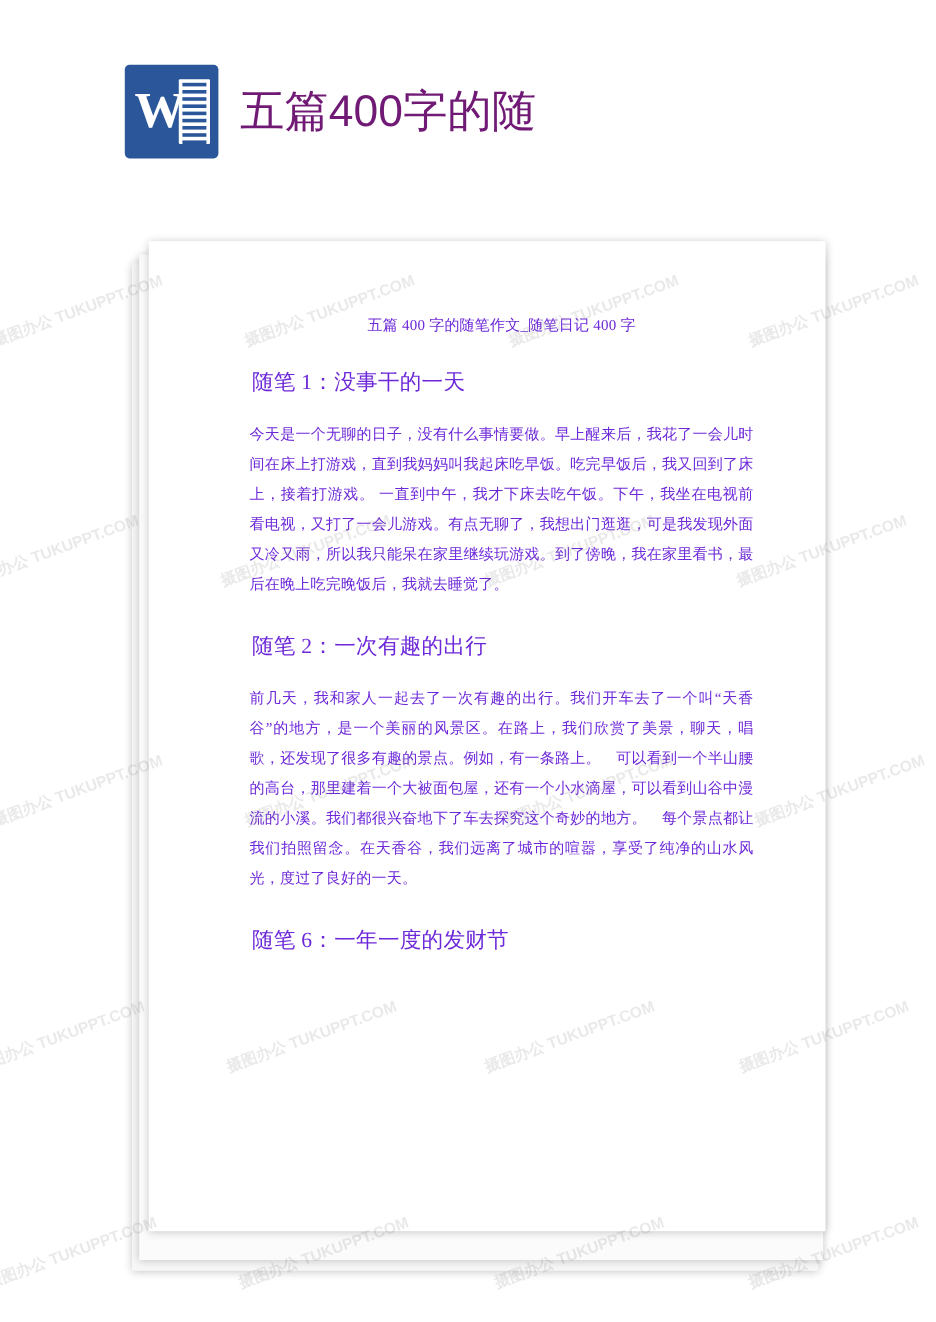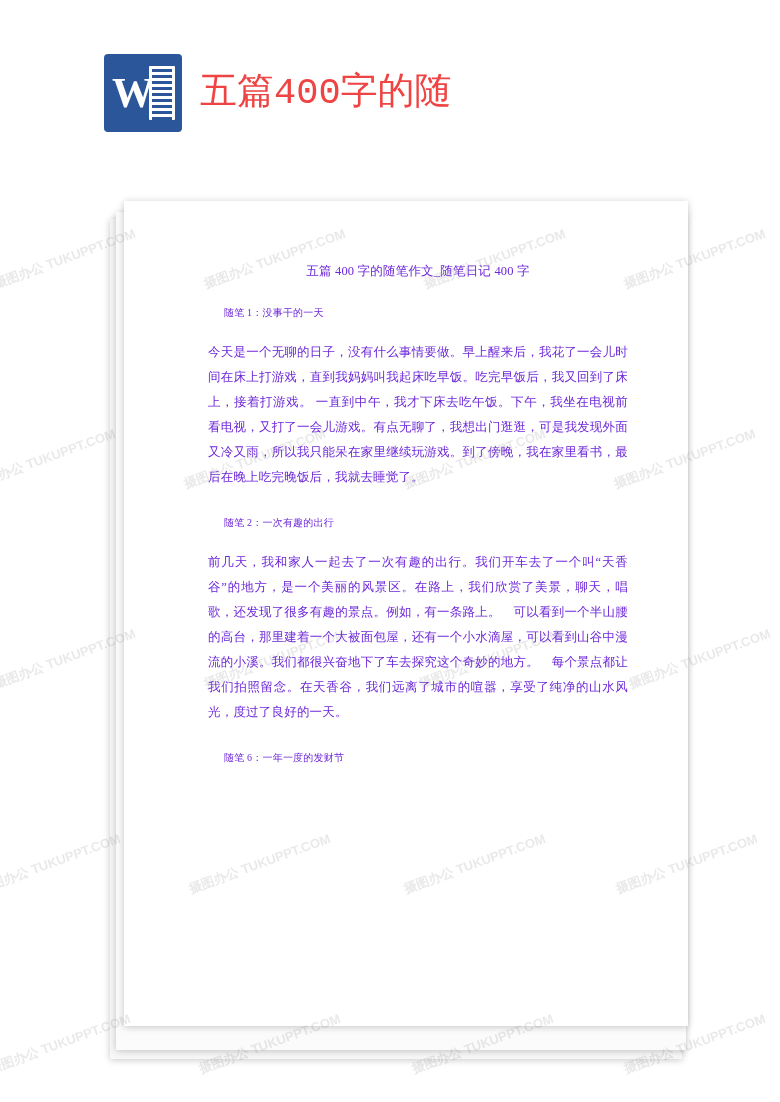--- a/index.html
+++ b/index.html
@@ -55,22 +55,22 @@
   }
   .word-icon .lines i {
     display: block;
     height: 3px;
     margin: 3px 3px 0 3px;
     background: #2b579a;
   }
   .doc-title {
     font-size: 37px;
     line-height: 1.32;
-    color: #ef4444;
-    font-family: Liberation Mono, monospace;
+    color: #701a75;
+    font-family: Liberation Sans, sans-serif;
     white-space: nowrap;
     letter-spacing: 0px;
   }
 
   
   .paper-stack {
     position: absolute;
     left: 0; top: 186px;
     width: 780px;
     height: 916px;
@@ -112,22 +112,22 @@
     font-family: Liberation Serif, serif;
     color: #6d28d9;
   }
   .doc-heading {
     font-size: 12.5px;
     text-align: center;
     margin: 0 0 26px 0;
     letter-spacing: 0.2px;
   }
   .doc-sub {
-    font-size: 10px;
-    margin: 0 0 20px 16px;
+    font-size: 18px;
+    margin: 0 0 20px 2px;
     letter-spacing: 0.2px;
   }
   .doc-para {
     font-size: 12.5px;
     line-height: 2.0;
     margin: 0 0 26px 0;
     text-align: justify;
     text-justify: inter-ideograph;
     letter-spacing: 0.2px;
   }

